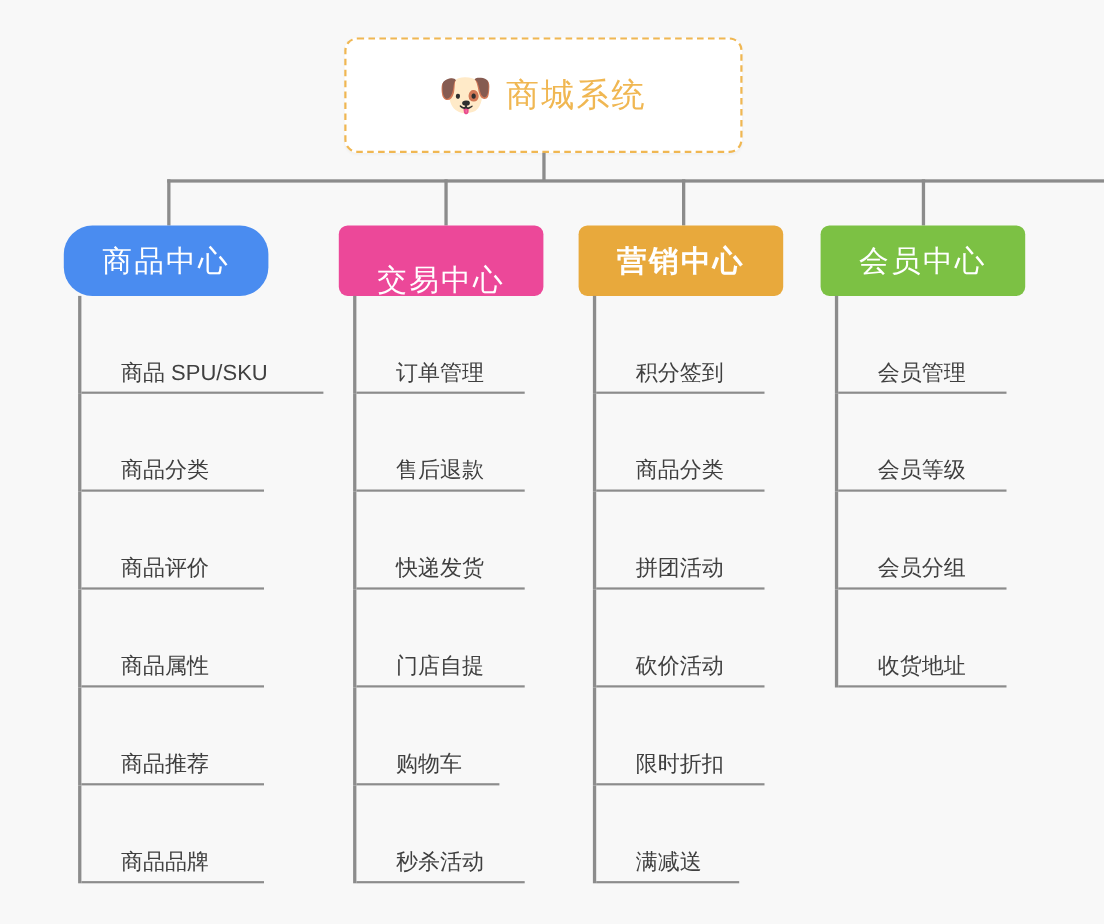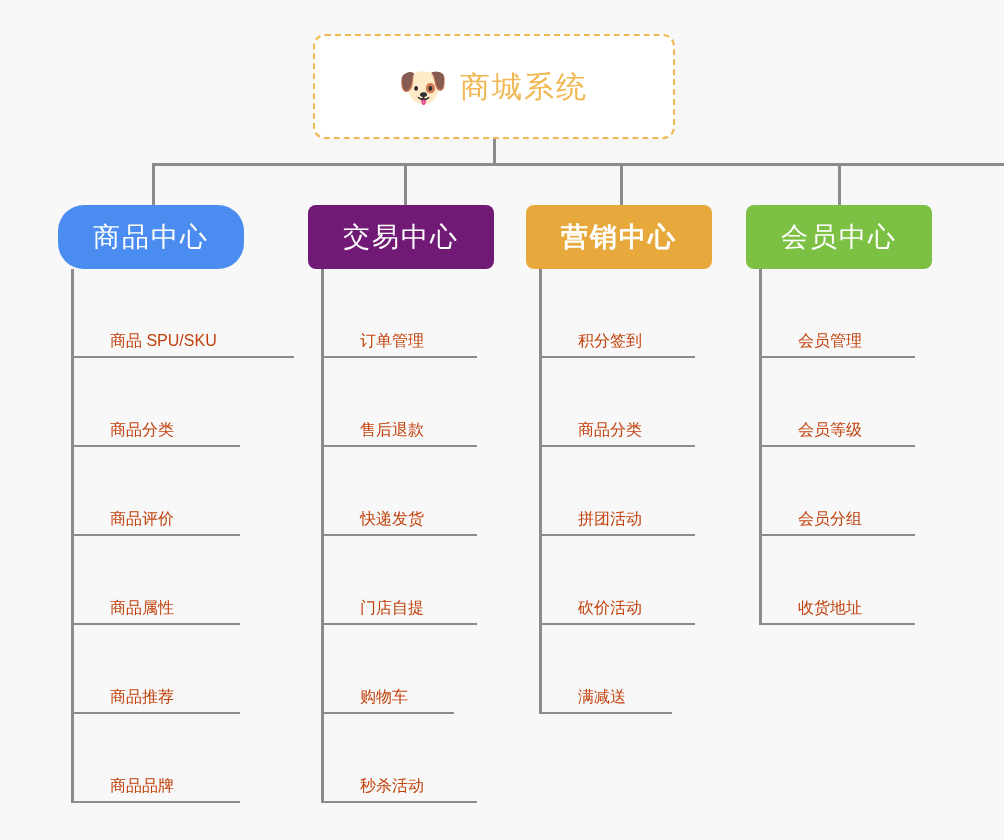--- a/index.html
+++ b/index.html
@@ -113,22 +113,22 @@
     position: absolute;
     left: 0;
     bottom: 0;
     height: 2px;
     background: #8c8c8c;
   }
   .leaf-label {
     position: relative;
     margin-left: 36px;
     padding-bottom: 9px;
-    font-size: 16px;
-    color: #c2410c;
+    font-size: 20px;
+    color: #404040;
     white-space: nowrap;
     line-height: 1;
   }
 
   
   .col-0 { left: 58px;  }
   .col-1 { left: 308px; }
   .col-2 { left: 526px; }
   .col-3 { left: 746px; }
 
@@ -181,21 +181,21 @@
         <span class="leaf-underline" style="width:166px"></span>
       </div>
       <div class="leaf-item">
         <span class="leaf-label">商品品牌</span>
         <span class="leaf-underline" style="width:166px"></span>
       </div>
     </div>
   </div>
 
   <div class="column col-1">
-    <div class="cat-box" style="background: #701a75;">
+    <div class="cat-box" style="background: #ec4899; align-items: flex-end;">
       <span>交易中心</span>
     </div>
     <div class="leaf-list">
       <div class="leaf-item">
         <span class="leaf-label">订单管理</span>
         <span class="leaf-underline" style="width:153px"></span>
       </div>
       <div class="leaf-item">
         <span class="leaf-label">售后退款</span>
         <span class="leaf-underline" style="width:153px"></span>
@@ -234,20 +234,24 @@
       </div>
       <div class="leaf-item">
         <span class="leaf-label">拼团活动</span>
         <span class="leaf-underline" style="width:153px"></span>
       </div>
       <div class="leaf-item">
         <span class="leaf-label">砍价活动</span>
         <span class="leaf-underline" style="width:153px"></span>
       </div>
       <div class="leaf-item">
+        <span class="leaf-label">限时折扣</span>
+        <span class="leaf-underline" style="width:153px"></span>
+      </div>
+      <div class="leaf-item">
         <span class="leaf-label">满减送</span>
         <span class="leaf-underline" style="width:130px"></span>
       </div>
     </div>
   </div>
 
   <div class="column col-3">
     <div class="cat-box" style="background: rgb(124, 193, 68);">
       <span>会员中心</span>
     </div>

